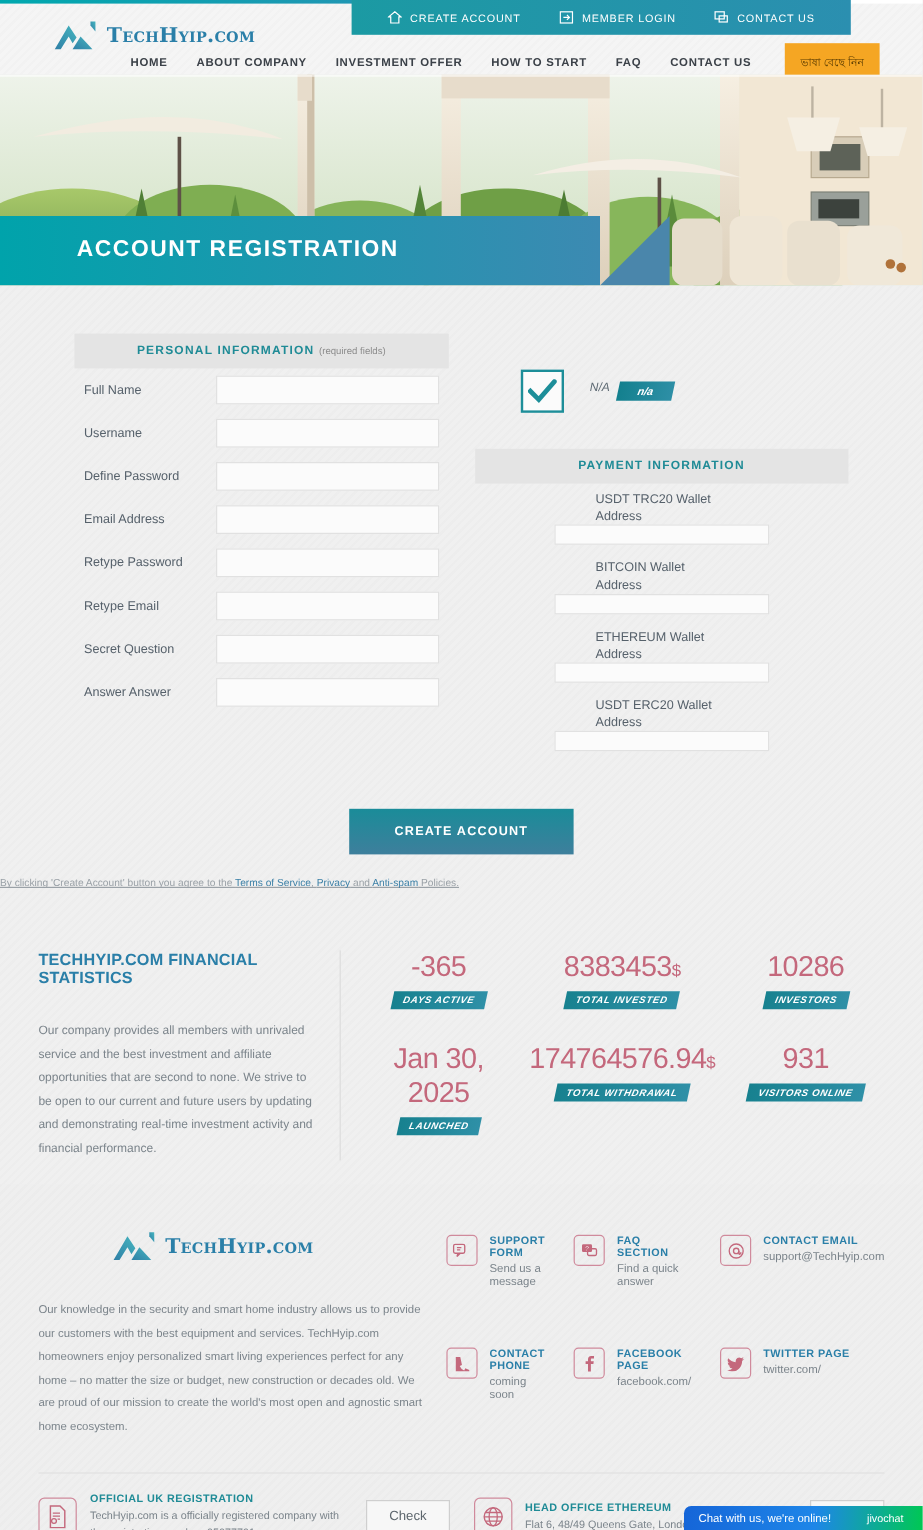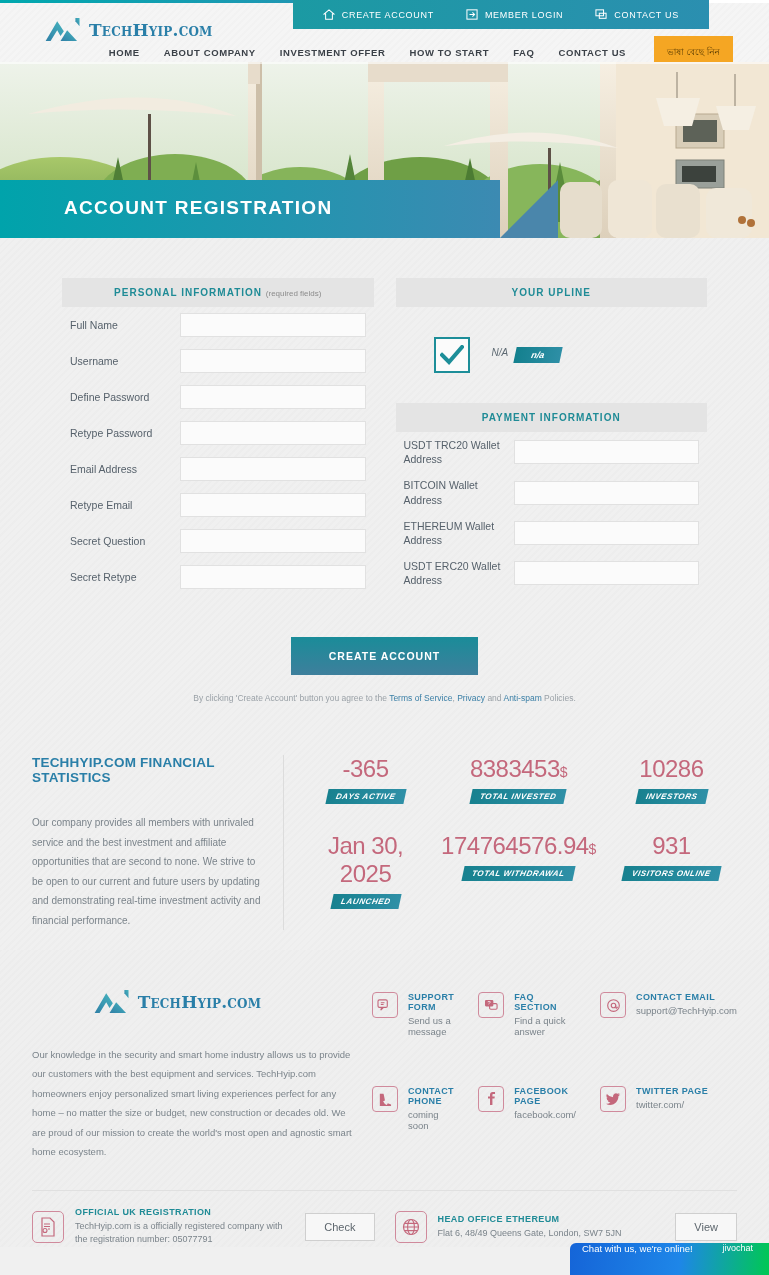--- a/index.html
+++ b/index.html
@@ -49,36 +49,36 @@
              background-image: repeating-linear-gradient(135deg, rgba(0,0,0,0.013) 0 2px, rgba(255,255,255,0) 2px 5px);
              padding: 40px 0 0 0; }
   .form-wrap { position: relative; width: 645px; margin: 0 auto; display: flex; gap: 22px; }
   .col { width: 312px; }
   .sec-head { background: #e4e4e4; text-align: center; padding: 9px 0; color: #1f8b96;
               font-size: 10px; font-weight: bold; letter-spacing: 1px; }
   .sec-head .sub { color: #8c8c8c; font-weight: normal; font-size: 8px; letter-spacing: 0; }
   .frow { display: flex; align-items: center; padding: 6px 8px 6px 8px; min-height: 34px; }
   .flabel { width: 110px; font-size: 10.5px; color: #56616b; line-height: 1.35; }
   .finput { flex: 1; height: 24px; background: #fbfbfb; border: 1px solid #e1e1e1; }
-  .frow.tall { min-height: 38px; }
+  .frow.tall { min-height: 38px; flex-direction: column; }
 
   .upline-box { height: 96px; display: flex; align-items: center; padding-left: 38px; gap: 22px; }
   .check-sq { width: 36px; height: 36px; border: 2px solid #1d8e99; display: flex;
               align-items: center; justify-content: center; cursor: pointer; background: #fbfbfb; }
   .upline-meta { display: flex; gap: 7px; }
   .upline-na { font-size: 10px; color: #5e6a73; font-style: italic; }
   .upline-tag { background: linear-gradient(90deg,#13808e,#2e8fa6); color: #fff; font-size: 9px;
                 font-weight: bold; font-style: italic; padding: 3px 12px; transform: skewX(-12deg);
                 display: inline-block; width: 46px; text-align: center; }
 
   .cta-wrap { text-align: center; margin-top: 42px; }
   .cta { display: inline-block; background: linear-gradient(180deg,#1a8c99,#3e7f9c);
          color: #fff; font-size: 10.5px; font-weight: bold; letter-spacing: 1px;
          padding: 13px 38px; border: none; cursor: pointer; }
-  .cta-note { text-align: center; font-size: 8.5px; color: #9aa1a7; margin-top: 18px; }
+  .cta-note { text-align: left; font-size: 8.5px; color: #9aa1a7; margin-top: 18px; text-decoration: underline; }
   .cta-note a { color: #3a7fa6; text-decoration: none; }
 
   
   .stats { position: relative; width: 705px; margin: 52px auto 0 auto; display: flex; padding-bottom: 20px; }
   .stats-left { width: 252px; padding-right: 22px; border-right: 1px solid #dcdcdc; }
   .stats-title { color: #2a7fa8; font-size: 13.5px; font-weight: bold; letter-spacing: .2px; }
   .stats-text { margin-top: 28px; font-size: 10px; color: #7b848b; line-height: 1.95; }
   .stats-grid { flex: 1; display: grid; grid-template-columns: repeat(3, 1fr);
                 gap: 28px 10px; padding-left: 16px; align-content: start; }
   .stat { text-align: center; }
@@ -107,23 +107,23 @@
             border-top: 1px solid #e0e0e0; padding-top: 16px; }
   .f-row { flex: 1; display: flex; align-items: center; gap: 11px; }
   .f-row-icon { width: 32px; height: 32px; border: 1px solid #d08a9c; border-radius: 5px;
                 display: flex; align-items: center; justify-content: center; flex: none; }
   .f-row-body { flex: 1; }
   .f-row-t { font-size: 9px; font-weight: bold; color: #1f8b96; letter-spacing: .4px; }
   .f-row-s { font-size: 9px; color: #7b848b; margin-top: 3px; line-height: 1.5; }
   .f-btn { border: 1px solid #cfcfcf; background: #f7f7f7; color: #5d666d; font-size: 11px;
            padding: 7px 18px; cursor: pointer; }
 
-  .chat { position: absolute; right: 0; bottom: 0; width: 199px; height: 32px;
+  .chat { position: absolute; right: 0; bottom: 0; width: 199px; height: 20px;
           background: linear-gradient(95deg, #1565d8 0%, #1e86e8 55%, #00c853 100%);
-          border-top-left-radius: 6px; display: flex; 
+          border-top-left-radius: 6px; display: flex; align-items: center;
           justify-content: space-between; padding: 0 16px 0 12px; cursor: pointer; }
   .chat-text { color: #fff; font-size: 9.5px; }
   .chat-brand { color: #ffffff; font-size: 9px; }
 </style>
 </head>
 <body>
 
 <div class="page">
 
   <div class="topbar">
@@ -262,46 +262,43 @@
         </div>
         <div class="frow">
           <div class="flabel">Username</div>
           <input class="finput" placeholder="" style="">
         </div>
         <div class="frow">
           <div class="flabel">Define Password</div>
           <input class="finput" type="password" placeholder="" style="">
         </div>
         <div class="frow">
+          <div class="flabel">Email Address</div>
+          <input class="finput" placeholder="" style="">
+        </div>
+        <div class="frow">
           <div class="flabel">Retype Password</div>
           <input class="finput" type="password" placeholder="" style="">
         </div>
         <div class="frow">
-          <div class="flabel">Email Address</div>
-          <input class="finput" placeholder="" style="">
-        </div>
-        <div class="frow">
           <div class="flabel">Retype Email</div>
           <input class="finput" placeholder="" style="">
         </div>
 
         <div class="frow">
           <div class="flabel">Secret Question</div>
           <input class="finput" placeholder="" style="">
         </div>
         <div class="frow">
-          <div class="flabel">Secret Retype</div>
+          <div class="flabel">Answer Answer</div>
           <input class="finput" placeholder="" style="">
         </div>
       </div>
 
       <div class="col">
-        <div class="sec-head">
-          <span>YOUR UPLINE</span>
-        </div>
 
         <div class="upline-box">
           <div class="check-sq">
             <svg width="24" height="20" viewBox="0 0 24 20">
               <path d="M2 10 L9 17 L22 2" fill="none" stroke="#1d8e99" stroke-width="4" stroke-linecap="square" stroke-linejoin="miter"></path>
             </svg>
           </div>
           <div class="upline-meta">
             <div class="upline-na">N/A</div>
             <div class="upline-tag">n/a</div>

